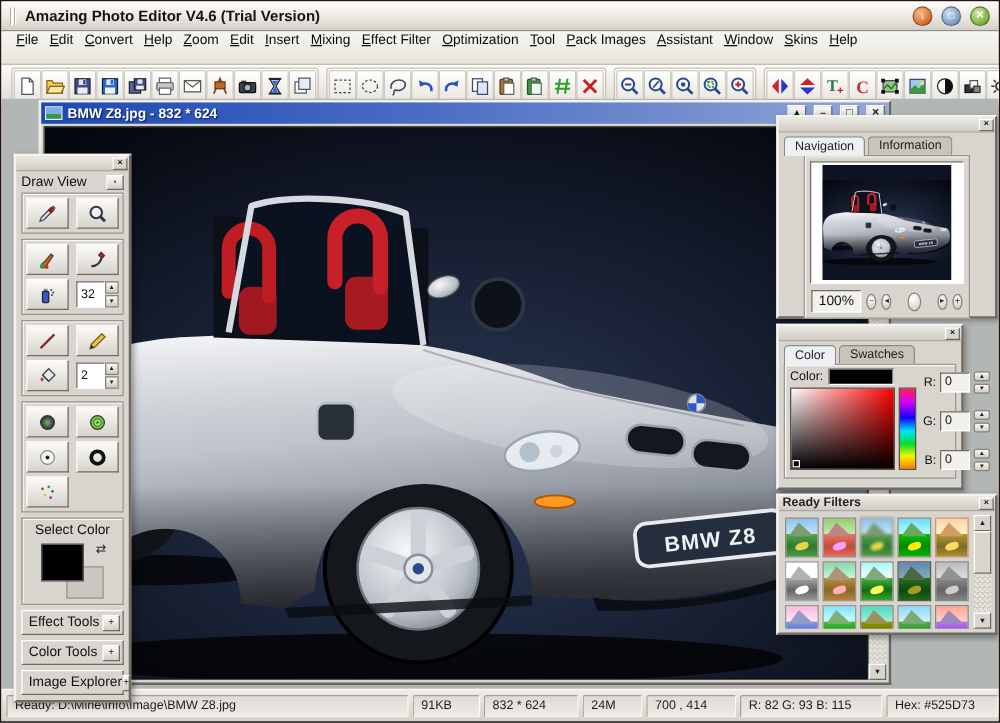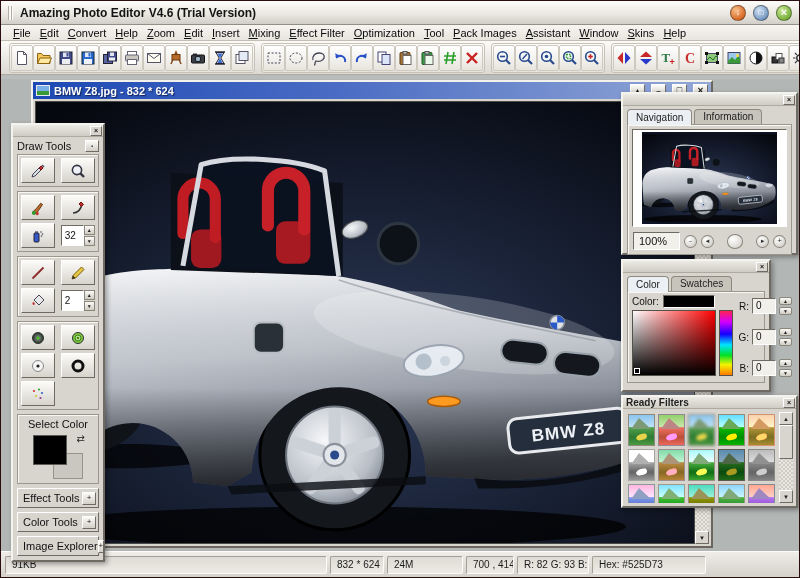--- a/index.html
+++ b/index.html
@@ -14,22 +14,22 @@
   .title-text{flex:1;font-weight:bold;font-size:12px;color:#141414;white-space:nowrap}
   .win-btn{width:16px;height:16px;border-radius:50%;border:1px solid rgba(40,40,40,.45);
     display:flex;align-items:center;justify-content:center;color:#fff;font-size:9px;line-height:1;cursor:default}
   .win-btn.min{background:radial-gradient(circle at 35% 30%,#f8c08a,#d86a28 70%,#a84a14)}
   .win-btn.max{background:radial-gradient(circle at 35% 30%,#cfe0f2,#7a9cc4 70%,#4a6c9c)}
   .win-btn.cls{background:radial-gradient(circle at 35% 30%,#cde89a,#7ab23c 70%,#4c8a1c)}
   .win-btn.min::after{content:"\2193"}
   .win-btn.max::after{content:"\25A1";font-size:8px}
   .win-btn.cls::after{content:"\D7";font-size:11px;font-weight:bold}
   
-  .menubar{height:16px;background:linear-gradient(#f7f5f1,#e8e5de);border-bottom:1px solid #c2beb4;
-    display:flex;align-items:flex-end;padding:0 8px;gap:1px}
+  .menubar{height:27px;background:linear-gradient(#f7f5f1,#e8e5de);border-bottom:1px solid #c2beb4;
+    display:flex;align-items:flex-start;padding:0 8px;gap:1px}
   .menu-item{display:inline-block;padding:1px 4px;font-size:11px;color:#0a0a0a;white-space:nowrap}
   .menu-item::first-letter{text-decoration:underline}
   
   .toolbar{height:34px;background:linear-gradient(#fcfbf8,#dcd9d2);border-bottom:1px solid #aeaaa0;
     display:flex;align-items:center;padding:0 2px}
   .tb-grip{width:5px;height:20px;margin:0 3px;background:repeating-linear-gradient(90deg,#b0aca2 0 1px,#f4f2ec 1px 3px)}
   .tb-group{display:flex;align-items:center;background:linear-gradient(#fefefb,#e6e3dc);
     border:1px solid #c6c2b8;border-radius:3px;padding:1px}
   .tb-btn{width:22px;height:26px;display:flex;align-items:center;justify-content:center;
     background:linear-gradient(#ffffff,#e8e5de);border:1px solid #cdc9bf;border-radius:2px;cursor:default}
@@ -69,21 +69,21 @@
     border-bottom:1px solid #aeaaa0;padding:1px 1px 1px 3px}
   .panel-strip .strip-title{flex:1;font-weight:bold;font-size:10px;color:#222}
   .strip-fill{flex:1}
   .panel-close{width:12px;height:10px;background:#d8d5ce;border:1px solid;border-color:#fff #6f6b63 #6f6b63 #fff;
     font-size:7px;line-height:1;display:flex;align-items:center;justify-content:center;color:#111}
   .panel-close::after{content:"\D7";font-weight:bold}
   .tabs{display:flex;align-items:flex-end;padding:3px 4px 0;gap:2px;height:18px}
   .tab{padding:1px 8px 2px;font-size:10px;background:#c7c4bc;border:1px solid #8e8a80;border-bottom:none;
     border-radius:4px 4px 0 0;color:#222;white-space:nowrap}
   .tab.active{background:#ecf0f4;position:relative;top:1px;padding-top:2px}
-  .groupbox{margin:0 4px 4px;border:1px solid #9b978d;box-shadow:inset 1px 1px 0 #f8f7f3;background:#d8d5ce}
+  .groupbox{margin:0 20px 4px;border:1px solid #9b978d;box-shadow:inset 1px 1px 0 #f8f7f3;background:#d8d5ce}
   
   #nav-panel{left:620px;top:13px;width:177px;height:163px}
   .thumb-box{margin:4px;height:98px;background:#fff;border:1px solid;border-color:#6f6b63 #fff #fff #6f6b63;
     display:flex;align-items:center;justify-content:center;padding:2px 9px}
   .thumb-img{width:100%;height:100%;background:#0d1322}
   .thumb-img svg{width:100%;height:100%;display:block}
   .nav-controls{display:flex;align-items:center;gap:4px;padding:1px 5px 4px}
   .zoom-field{width:48px;height:18px;background:#f2f0ea;border:1px solid;border-color:#6f6b63 #fff #fff #6f6b63;
     display:flex;align-items:center;padding:0 5px;font-size:11px}
   .round-btn{width:13px;height:13px;border-radius:50%;background:radial-gradient(circle at 35% 30%,#fff,#c6c3bb);
@@ -753,21 +753,21 @@
         <span class="scroll-btn sb-down"></span>
       </div>
     </div>
 
     <div class="panel" id="draw-tools">
       <div class="panel-strip">
         <span class="strip-fill"></span>
         <span class="panel-close"></span>
       </div>
       <div class="dt-header">
-        <span class="dt-title">Draw Tools</span>
+        <span class="dt-title">Draw View</span>
         <span class="dt-small-btn"></span>
       </div>
       <div>
           <div class="dt-group">
             <button class="dt-btn">
               <svg viewBox="0 0 16 16">
                 <use href="#t-eyedropper"></use>
               </svg>
             </button>
             <button class="dt-btn">
@@ -979,20 +979,21 @@
         <span class="scroll-btn sb-up"></span>
         <span class="ef-thumb"></span>
         <span class="vspacer"></span>
         <span class="scroll-btn sb-down"></span>
       </div>
     </div>
 
   </div>
 
   <div class="statusbar">
+      <div class="status-seg">Ready: D:\Mine\Info\Image\BMW Z8.jpg</div>
       <div class="status-seg">91KB</div>
       <div class="status-seg">832 * 624</div>
       <div class="status-seg">24M</div>
       <div class="status-seg">700 , 414</div>
       <div class="status-seg">R: 82 G: 93 B: 115</div>
       <div class="status-seg">Hex: #525D73</div>
     </div>
 
 </div>
 

